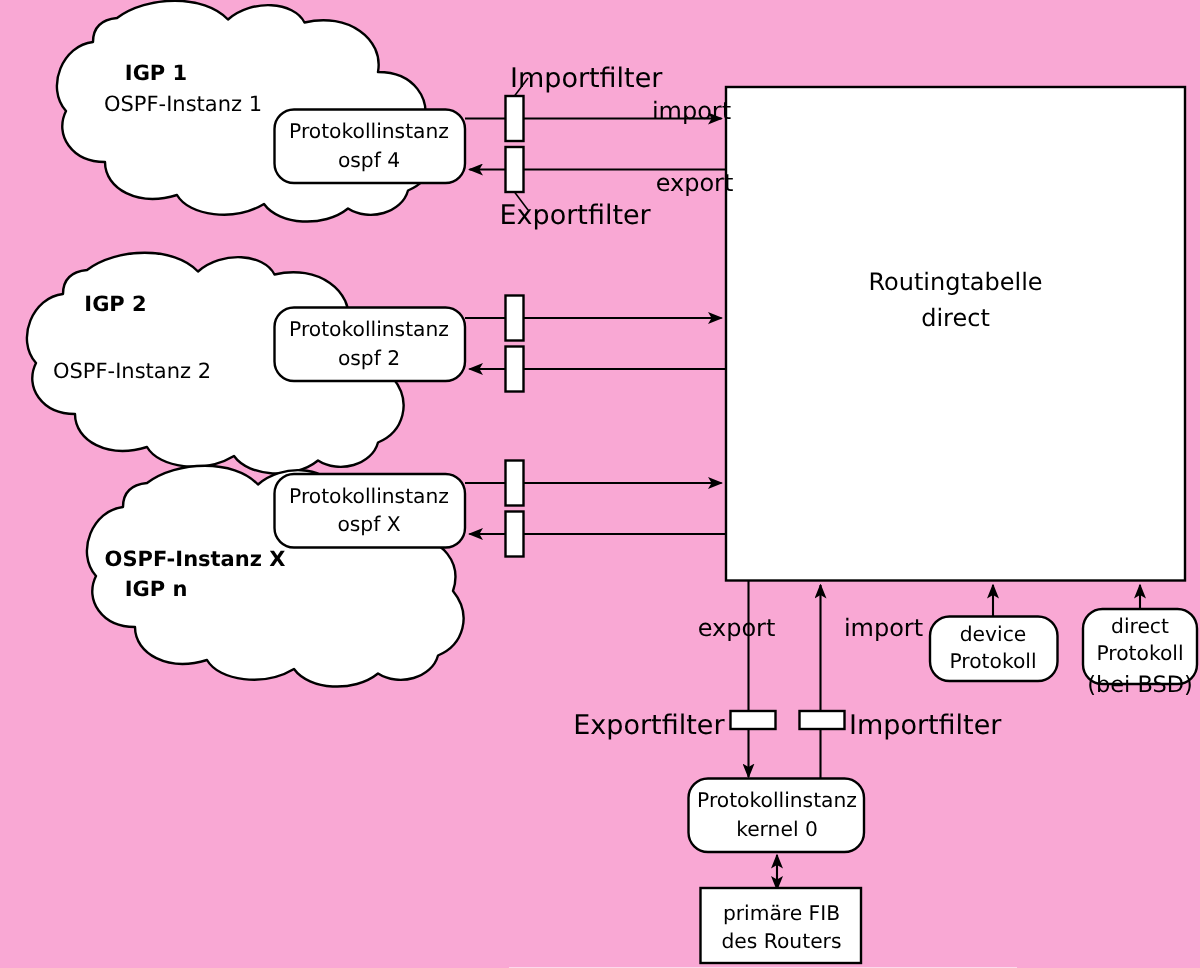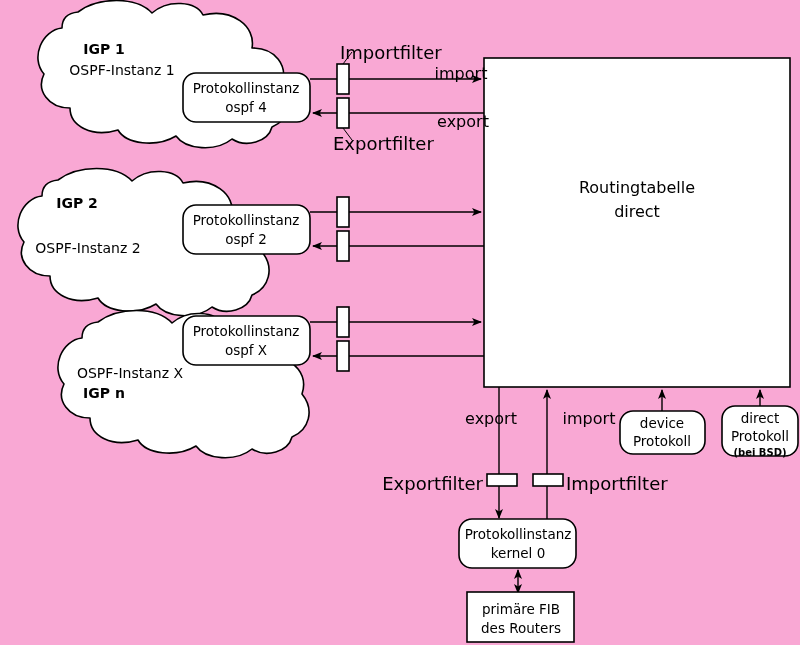--- a/index.html
+++ b/index.html
@@ -55,22 +55,21 @@
     font-size: 16px;
     margin-left: 17px;
   }
   .filter-label {
     font-size: 18px;
   }
   .master-label {
     font-size: 16px;
   }
   .tiny-label {
-    font-size: 10px;
-    font-weight: bold;
+    font-size: 15px;
   }
 </style>
 </head>
 <body>
 
 <div id="canvas">
 
   <svg id="diagram-svg" viewBox="0 0 800 645" xmlns="http://www.w3.org/2000/svg">
     <defs>
       <marker id="arrow" markerWidth="10" markerHeight="8" refX="9" refY="4" orient="auto" markerUnits="userSpaceOnUse">
@@ -169,21 +168,21 @@
     <rect x="722" y="406" width="76" height="50" rx="13" ry="13" fill="#ffffff" stroke="#000000" stroke-width="1.6"></rect>
   </svg>
 
   <div class="lbl lbl-center cloud-title" style="left:104px; top:41px;">IGP 1</div>
   <div class="lbl lbl-center cloud-sub" style="left:122px; top:62px;">OSPF-Instanz 1</div>
 
   <div class="lbl lbl-center cloud-title" style="left:77px; top:195px;">IGP 2</div>
   <div class="lbl lbl-center cloud-sub" style="left:88px; top:216px;margin-top:24px;">OSPF-Instanz 2</div>
 
   <div class="lbl lbl-center cloud-title" style="left:104px; top:344px;margin-top:41px;">IGP n</div>
-  <div class="lbl lbl-center cloud-sub" style="left:130px; top:365px;">OSPF-Instanz X</div>
+  <div class="lbl lbl-center cloud-sub" style="left:130px; top:365px;font-weight:bold;">OSPF-Instanz X</div>
 
   <div class="lbl lbl-center box-label" style="left:246px; top:80px;">Protokollinstanz</div>
   <div class="lbl lbl-center box-label" style="left:246px; top:99px;">ospf 4</div>
 
   <div class="lbl lbl-center box-label" style="left:246px; top:212px;">Protokollinstanz</div>
   <div class="lbl lbl-center box-label" style="left:246px; top:231px;">ospf 2</div>
 
   <div class="lbl lbl-center box-label" style="left:246px; top:323px;">Protokollinstanz</div>
   <div class="lbl lbl-center box-label" style="left:246px; top:342px;">ospf X</div>
 

